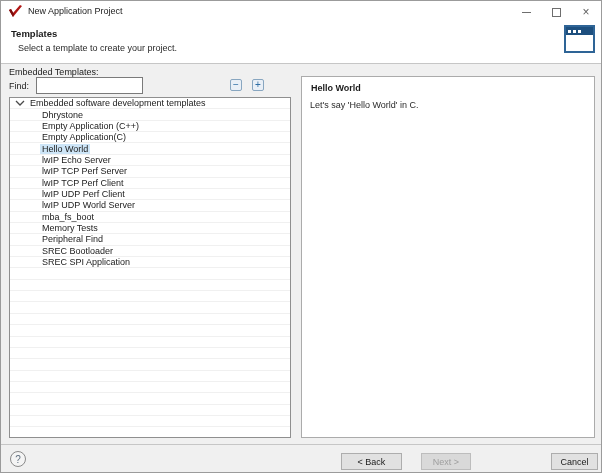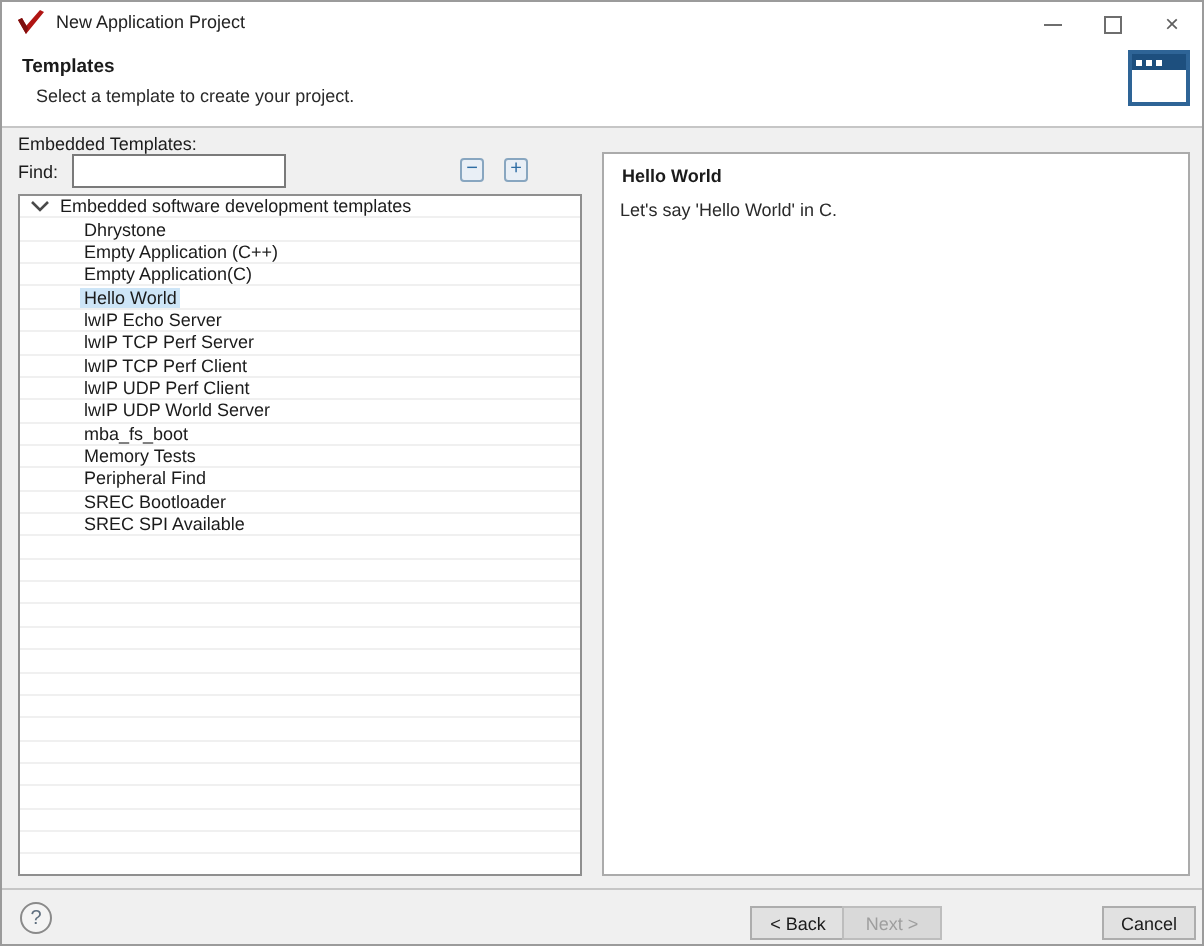--- a/index.html
+++ b/index.html
@@ -64,21 +64,21 @@
   .desc-body { position:absolute; left:8px; top:23px; font-size:9px; color:#2a2a2a; }
 
   
   .footer { position:absolute; top:444px; left:0; right:0; height:29px; background:#f0f0f0; }
   .help-btn { position:absolute; left:9px; top:6px; width:16px; height:16px; border-radius:50%;
               border:1px solid #8a8a8a; background:#f4f4f4; color:#5f6f7f; font-size:10px;
               display:flex; align-items:center; justify-content:center; cursor:default; }
   .pbtn { position:absolute; top:8px; height:17px; background:#e1e1e1; border:1px solid #adadad;
           font-size:9px; font-family:"Liberation Sans", sans-serif; color:#1b1b1b;
           display:flex; align-items:center; justify-content:center; cursor:default; }
-  .pbtn-back   { left:374px; width:48px; }
+  .pbtn-back   { left:340px; width:61px; }
   .pbtn-next   { left:420px; width:50px; background:#d9d9d9; border-color:#bdbdbd; color:#9e9e9e; }
   .pbtn-finish { left:505px; width:55px; border:2px solid #2e75b6; background:#e7e7e7;margin-top:32px; }
   .pbtn-cancel { left:550px; width:47px; }
 </style>
 </head>
 <body>
 
 <div class="dialog">
 
   <div class="titlebar">
@@ -164,21 +164,21 @@
           <div class="trow item">
             <span class="tlabel">Memory Tests</span>
           </div>
           <div class="trow item">
             <span class="tlabel">Peripheral Find</span>
           </div>
           <div class="trow item">
             <span class="tlabel">SREC Bootloader</span>
           </div>
           <div class="trow item">
-            <span class="tlabel">SREC SPI Available</span>
+            <span class="tlabel">SREC SPI Application</span>
           </div>
           <div class="trow item"></div>
           <div class="trow item"></div>
           <div class="trow item"></div>
           <div class="trow item"></div>
           <div class="trow item"></div>
           <div class="trow item"></div>
           <div class="trow item"></div>
           <div class="trow item"></div>
           <div class="trow item"></div>

